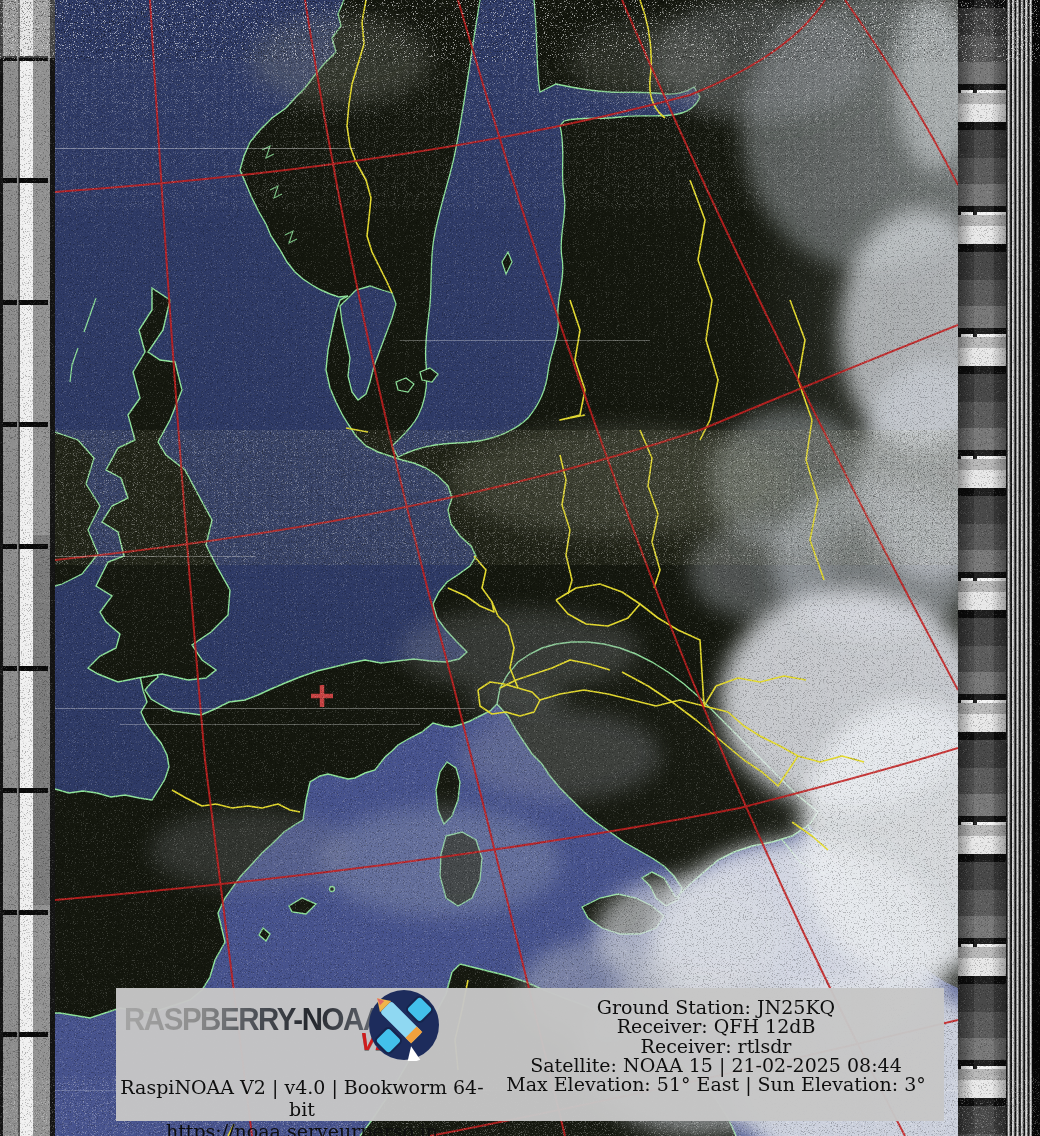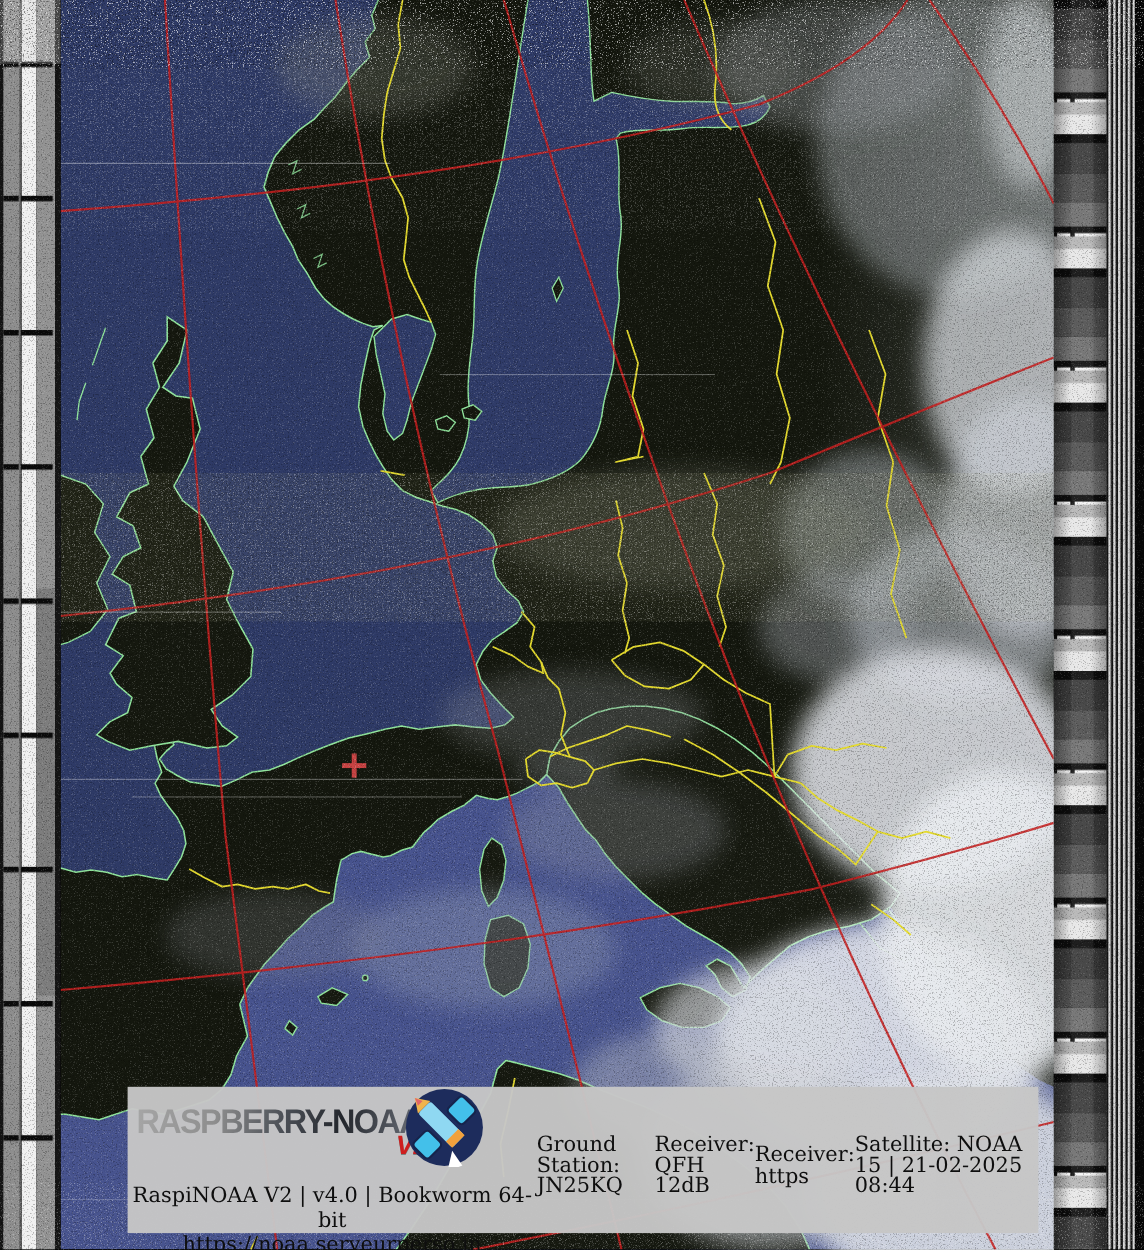--- a/index.html
+++ b/index.html
@@ -18,21 +18,21 @@
             color:#4a4e55;}
   @supports (-webkit-background-clip:text){
     .wordmark{background:linear-gradient(100deg,#a6a6a6 0%,#8e8e8e 28%,#4a4e55 52%,#23262c 72%,#70757e 100%);
               -webkit-background-clip:text;background-clip:text;color:transparent;}
   }
   .v2{position:absolute;left:244px;top:40px;font-family:"Liberation Sans",sans-serif;
       font-size:24px;font-weight:800;font-style:italic;color:#cf1d1d;text-shadow:0 1px 0 #7e7e7e;}
   .badge{position:absolute;left:252px;top:1px;width:72px;height:72px;}
   .f-left-lines{position:absolute;left:0;top:88px;width:372px;text-align:center;
                 font-size:19px;line-height:22px;}
-  .f-right{flex:1;display:flex;flex-direction:row;align-items:center;
+  .f-right{flex:1;display:flex;flex-direction:column;align-items:center;
            padding-top:10px;font-size:19px;line-height:19.3px;text-align:left;}
 </style>
 </head>
 <body>
 
 <div class="stage">
 
 <svg class="scene" width="1040" height="1136" viewBox="0 0 1040 1136">
   <defs>
     <clipPath id="mapClip">
@@ -334,18 +334,19 @@
     </div>
     <div class="f-left-lines">
       <div>RaspiNOAA V2 | v4.0 | Bookworm 64-</div>
       <div>bit</div>
       <div>https://noaa.serveurperso.in</div>
     </div>
   </div>
   <div class="f-right">
     <div>Ground Station: JN25KQ</div>
     <div>Receiver: QFH 12dB</div>
-    <div>Receiver: https</div>
+    <div>Receiver: rtlsdr</div>
     <div>Satellite: NOAA 15 | 21-02-2025 08:44</div>
+    <div>Max Elevation: 51° East | Sun Elevation: 3°</div>
   </div>
 </div>
 
 </div>
 
 </body></html>

